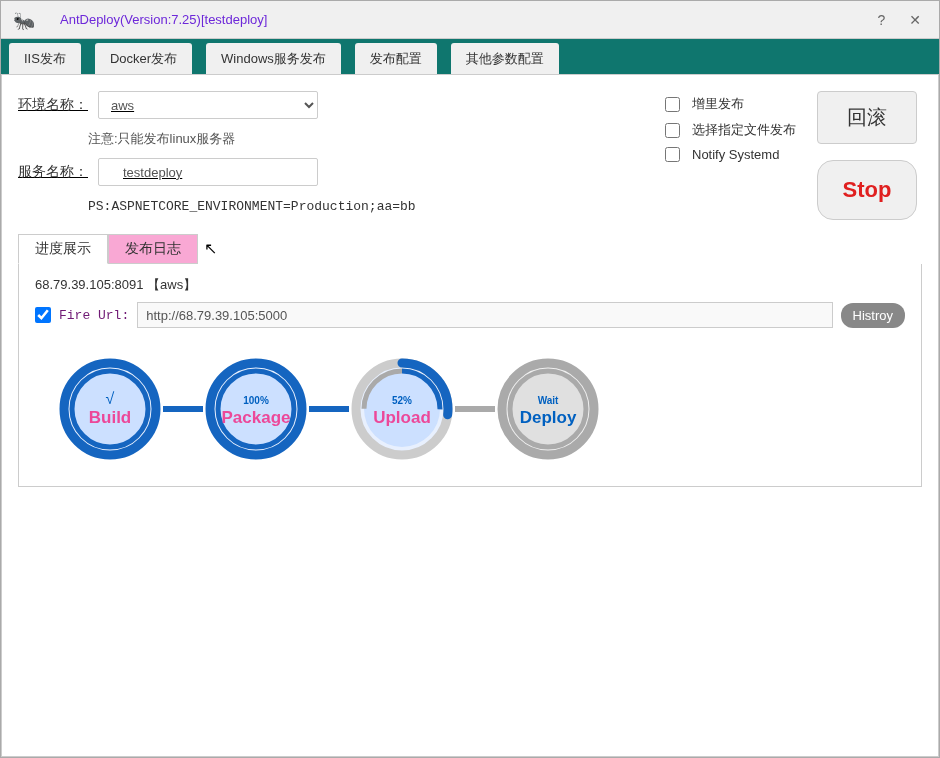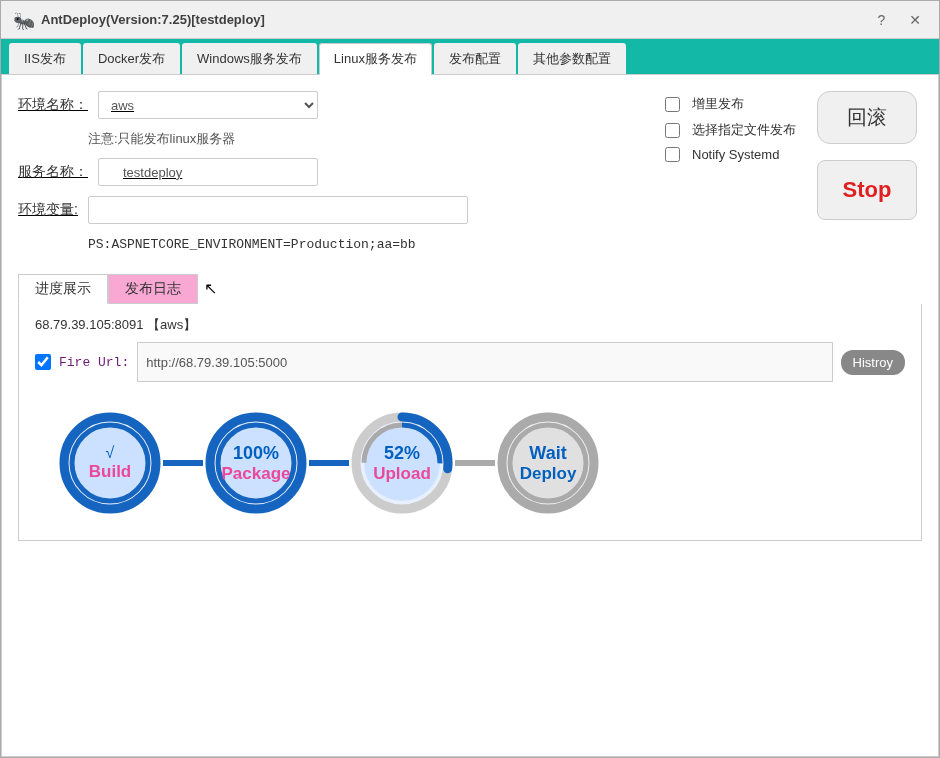--- a/index.html
+++ b/index.html
@@ -32,42 +32,43 @@
       align-items: center;
       gap: 8px;
     }
     .title-icon {
       width: 20px;
       height: 20px;
       font-size: 18px;
     }
     .title-text {
       font-size: 13px;
-      font-weight: bold;
-      color: #404040;
+      font-weight: normal;
+      color: #6d28d9;
+      margin-left: 19px;
     }
     .title-bar-right {
       display: flex;
       align-items: center;
       gap: 12px;
     }
     .title-btn {
       font-size: 14px;
       color: #666;
       cursor: pointer;
       background: none;
       border: none;
       padding: 2px 6px;
     }
     .tab-bar {
-      background: #14b8a6;
+      background: #0f766e;
       border-bottom: 1px solid #ccc;
       display: flex;
       padding: 0 8px;
-      gap: 2px;
+      gap: 14px;
       padding-top: 4px;
     }
     .tab {
       padding: 6px 14px;
       font-size: 13px;
       cursor: pointer;
       border: 1px solid transparent;
       border-bottom: none;
       background: #f0f0f0;
       color: #333;
@@ -128,33 +129,33 @@
       color: #555;
       margin-left: 70px;
     }
     .btn-rollback {
       background: #f0f0f0;
       border: 1px solid #ccc;
       padding: 12px 24px;
       font-size: 20px;
       color: #333;
       cursor: pointer;
-      border-radius: 13px;
+      border-radius: 4px;
       font-family: 'Microsoft YaHei', Arial, sans-serif;
       min-width: 100px;
       text-align: center;
     }
     .btn-stop {
       background: #f0f0f0;
       border: 1px solid #ccc;
       padding: 16px 24px;
       font-size: 22px;
       color: #e02020;
       cursor: pointer;
-      border-radius: 8px;
+      border-radius: 16px;
       font-family: 'Microsoft YaHei', Arial, sans-serif;
       font-weight: bold;
       min-width: 100px;
       text-align: center;
     }
     .checkboxes-col {
       display: flex;
       flex-direction: column;
       gap: 8px;
       margin-left: 20px;
@@ -173,21 +174,20 @@
     .ps-text {
       font-size: 13px;
       color: #333;
       font-family: 'Courier New', monospace;
       margin-top: 2px;
       text-align: center;
     }
     .tabs-progress {
       display: flex;
       gap: 0;
-      margin-top: 8px;
     }
     .sub-tab {
       padding: 5px 16px;
       font-size: 14px;
       border: 1px solid #ccc;
       background: #f9a8d4;
       cursor: pointer;
       color: #333;
     }
     .sub-tab.active {
@@ -217,21 +217,21 @@
       height: 16px;
     }
     .fire-url-label {
       font-size: 13px;
       color: #701a75;
       min-width: 70px;
       font-family: 'Courier New', monospace;
     }
     .fire-url-input {
       flex: 1;
-      height: 40px;
+      height: 26px;
       border: 1px solid #ccc;
       background: #f9f9f9;
       padding: 2px 8px;
       font-size: 13px;
       color: #555;
     }
     .history-btn {
       background: #888;
       color: #fff;
       border: none;
@@ -280,21 +280,21 @@
     .circle-check {
       font-size: 16px;
       color: #0080ff;
       display: block;
     }
     .circle-title {
       font-size: 17px;
       font-weight: bold;
     }
     .circle-percent {
-      font-size: 18px;
+      font-size: 10px;
       font-weight: bold;
     }
     .blue-text { color: #0060c0; }
     .red-text { color: #ec4899; }
   </style>
 </head>
 <body>
 
 <div class="window">
 
@@ -306,21 +306,20 @@
     <div class="title-bar-right">
       <button class="title-btn">?</button>
       <button class="title-btn">✕</button>
     </div>
   </div>
 
   <div class="tab-bar">
     <div class="tab">IIS发布</div>
     <div class="tab">Docker发布</div>
     <div class="tab">Windows服务发布</div>
-    <div class="tab active">Linux服务发布</div>
     <div class="tab">发布配置</div>
     <div class="tab">其他参数配置</div>
   </div>
 
   <div class="content">
     <div style="display:flex; flex-direction:row; gap:16px; position:relative;">
 
       <div style="flex:1; display:flex; flex-direction:column; gap:10px;">
 
         <div class="form-row">
@@ -332,24 +331,20 @@
 
         <div>
           <span class="note-text">注意:只能发布linux服务器</span>
         </div>
 
         <div class="form-row">
           <span class="form-label">服务名称：</span>
           <input class="form-input form-text" type="text" value="testdeploy" style="">
         </div>
 
-        <div class="form-row">
-          <span class="form-label">环境变量:</span>
-          <input class="form-input form-env" type="text" style="">
-        </div>
 
         <div style="margin-left:70px;">
           <span class="ps-text">PS:ASPNETCORE_ENVIRONMENT=Production;aa=bb</span>
         </div>
       </div>
 
       <div class="checkboxes-col" style="padding-top:4px;">
         <div class="checkbox-row">
           <input type="checkbox" style="">
           <span>增里发布</span>

